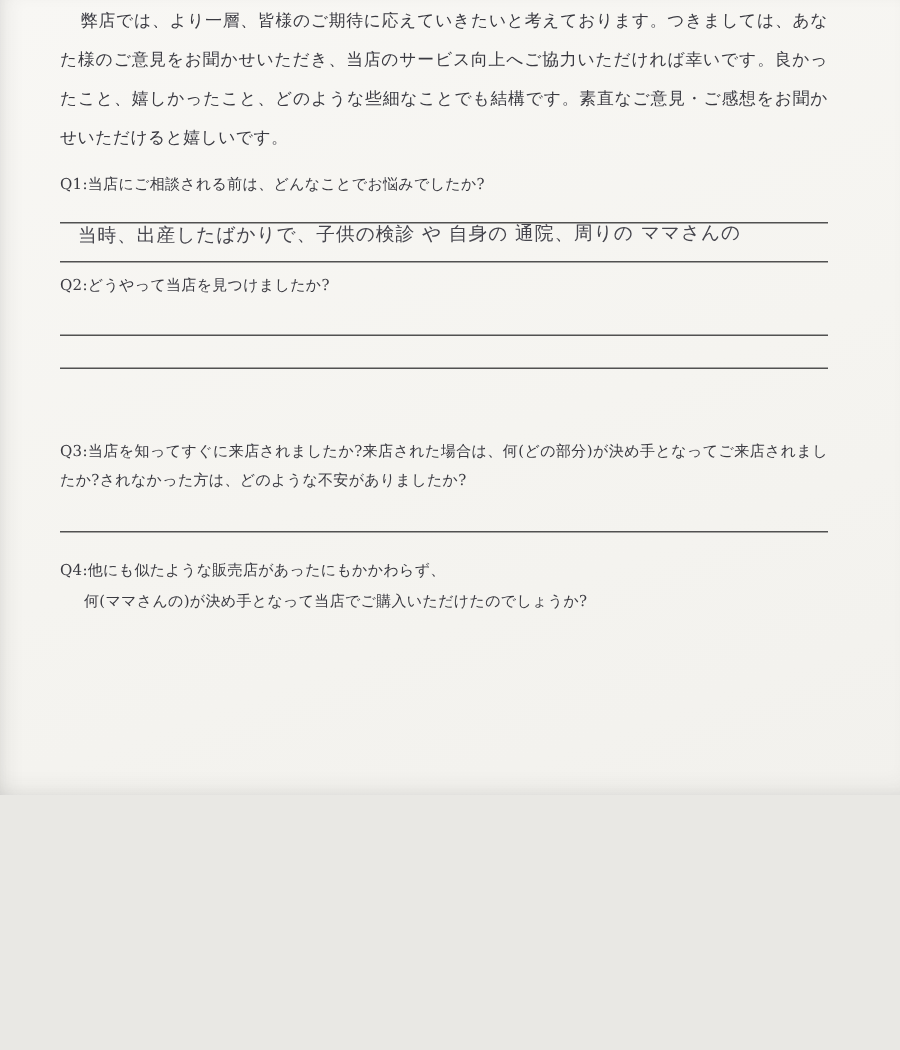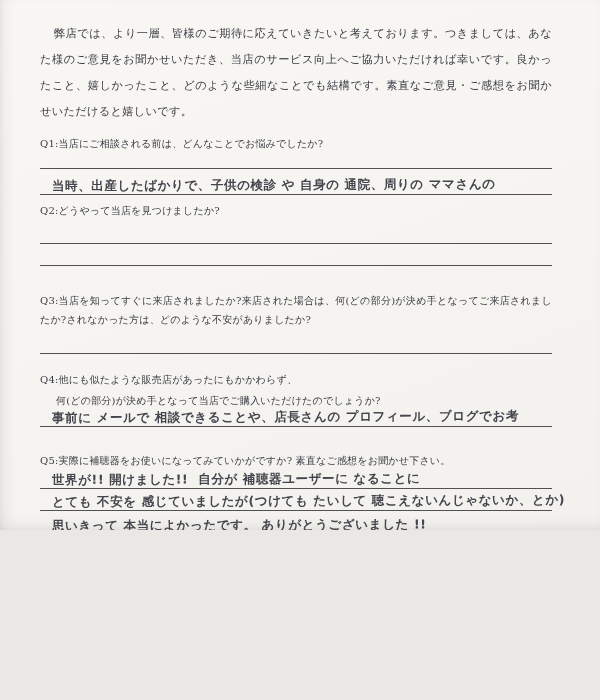--- a/index.html
+++ b/index.html
@@ -1,51 +1,50 @@
 <!DOCTYPE html>
 <html><head>
 <meta charset="utf-8">
 <style>
   html,body{margin:0;padding:0;}
   body{width:600px;height:700px;overflow:hidden;background:#e9e8e4;}
   .paper{
     box-sizing:border-box;
     width:600px;height:530px;overflow:hidden;
-    padding:21px 48px 0 40px;
+    padding:1px 48px 0 40px;
     background:linear-gradient(160deg,#f8f7f4 0%,#f5f4f0 55%,#f2f1ed 100%);
     box-shadow:inset 10px 0 18px -14px rgba(60,60,60,.25), inset 0 -12px 20px -16px rgba(60,60,60,.2);
     font-family:"DejaVu Serif","Liberation Serif",serif;
     color:#3a3a41;
   }
   .intro{
     margin:0;
     font-size:11.2px;line-height:26px;
     text-indent:14px;text-align:justify;
     letter-spacing:.3px;
   }
   .question{margin:0;}
   #q1{margin-top:9px;}
   #q2{margin-top:6px;}
-  #q3{margin-top:25px;}
+  #q3{margin-top:46px;}
   #q4{margin-top:16px;}
   #q5{margin-top:24px;}
   .q-label{
     margin:0 0 2px 0;
     font-size:10px;line-height:19px;
     letter-spacing:.2px;text-align:justify;
   }
   .q-label.indent{padding-left:16px;}
   .nowrap{white-space:nowrap;}
   .ans-row{
     height:20px;
     border-bottom:1.4px solid #515151;
-    display:flex;align-items:flex-end;
+    display:flex;
     padding:0 0 1px 12px;
     overflow:visible;
-    font-weight:bold;
   }
   #q1 .r1{height:12px}  #q1 .r2,#q1 .r3{height:24px}
   #q2 .r1{height:16px}
   #q3 .r1{height:16px}  #q3 .r2,#q3 .r3{height:21px}
   #q4 .r1{height:13px}  #q4 .r2,#q4 .r3{height:21px}
   #q5 .r1{height:15px}  #q5 .r3{height:22px}
   .hw{
     font-family:"DejaVu Sans","Liberation Sans",sans-serif;
     font-size:12.5px;line-height:15px;
     color:#45454d;
@@ -84,32 +83,17 @@
 
   <section class="question" id="q3">
     <p class="q-label">Q3:当店を知ってすぐに来店されましたか?来店された場合は、何(どの部分)が決め手となってご来店されましたか?されなかった方は、どのような不安がありましたか?</p>
     <div class="ans-row r3">
         <span class="hw"></span>
       </div>
   </section>
 
   <section class="question" id="q4">
     <p class="q-label nowrap">Q4:他にも似たような販売店があったにもかかわらず、</p>
-    <p class="q-label indent nowrap">何(どの部分)が決め手となって当店でご購入いただけたのでしょうか?</p>
-    <div class="ans-row r1">
-        <span class="hw">事前に メールで 相談できることや、店長さんの プロフィール、ブログでお考</span>
-      </div>
+    <p class="q-label indent nowrap">何(ママさんの)が決め手となって当店でご購入いただけたのでしょうか?</p>
   </section>
 
-  <section class="question" id="q5">
-    <p class="q-label nowrap">Q5:実際に補聴器をお使いになってみていかがですか? 素直なご感想をお聞かせ下さい。</p>
-    <div class="ans-row r1">
-        <span class="hw">世界が!! 開けました!!  自分が 補聴器ユーザーに なることに</span>
-      </div>
-    <div class="ans-row r2">
-        <span class="hw">とても 不安を 感じていましたが(つけても たいして 聴こえないんじゃないか、とか)</span>
-      </div>
-    <div class="ans-row r3">
-        <span class="hw">思いきって 本当によかったです。 ありがとうございました !!</span>
-      </div>
-  </section>
 
 </div>
 
 </body></html>

